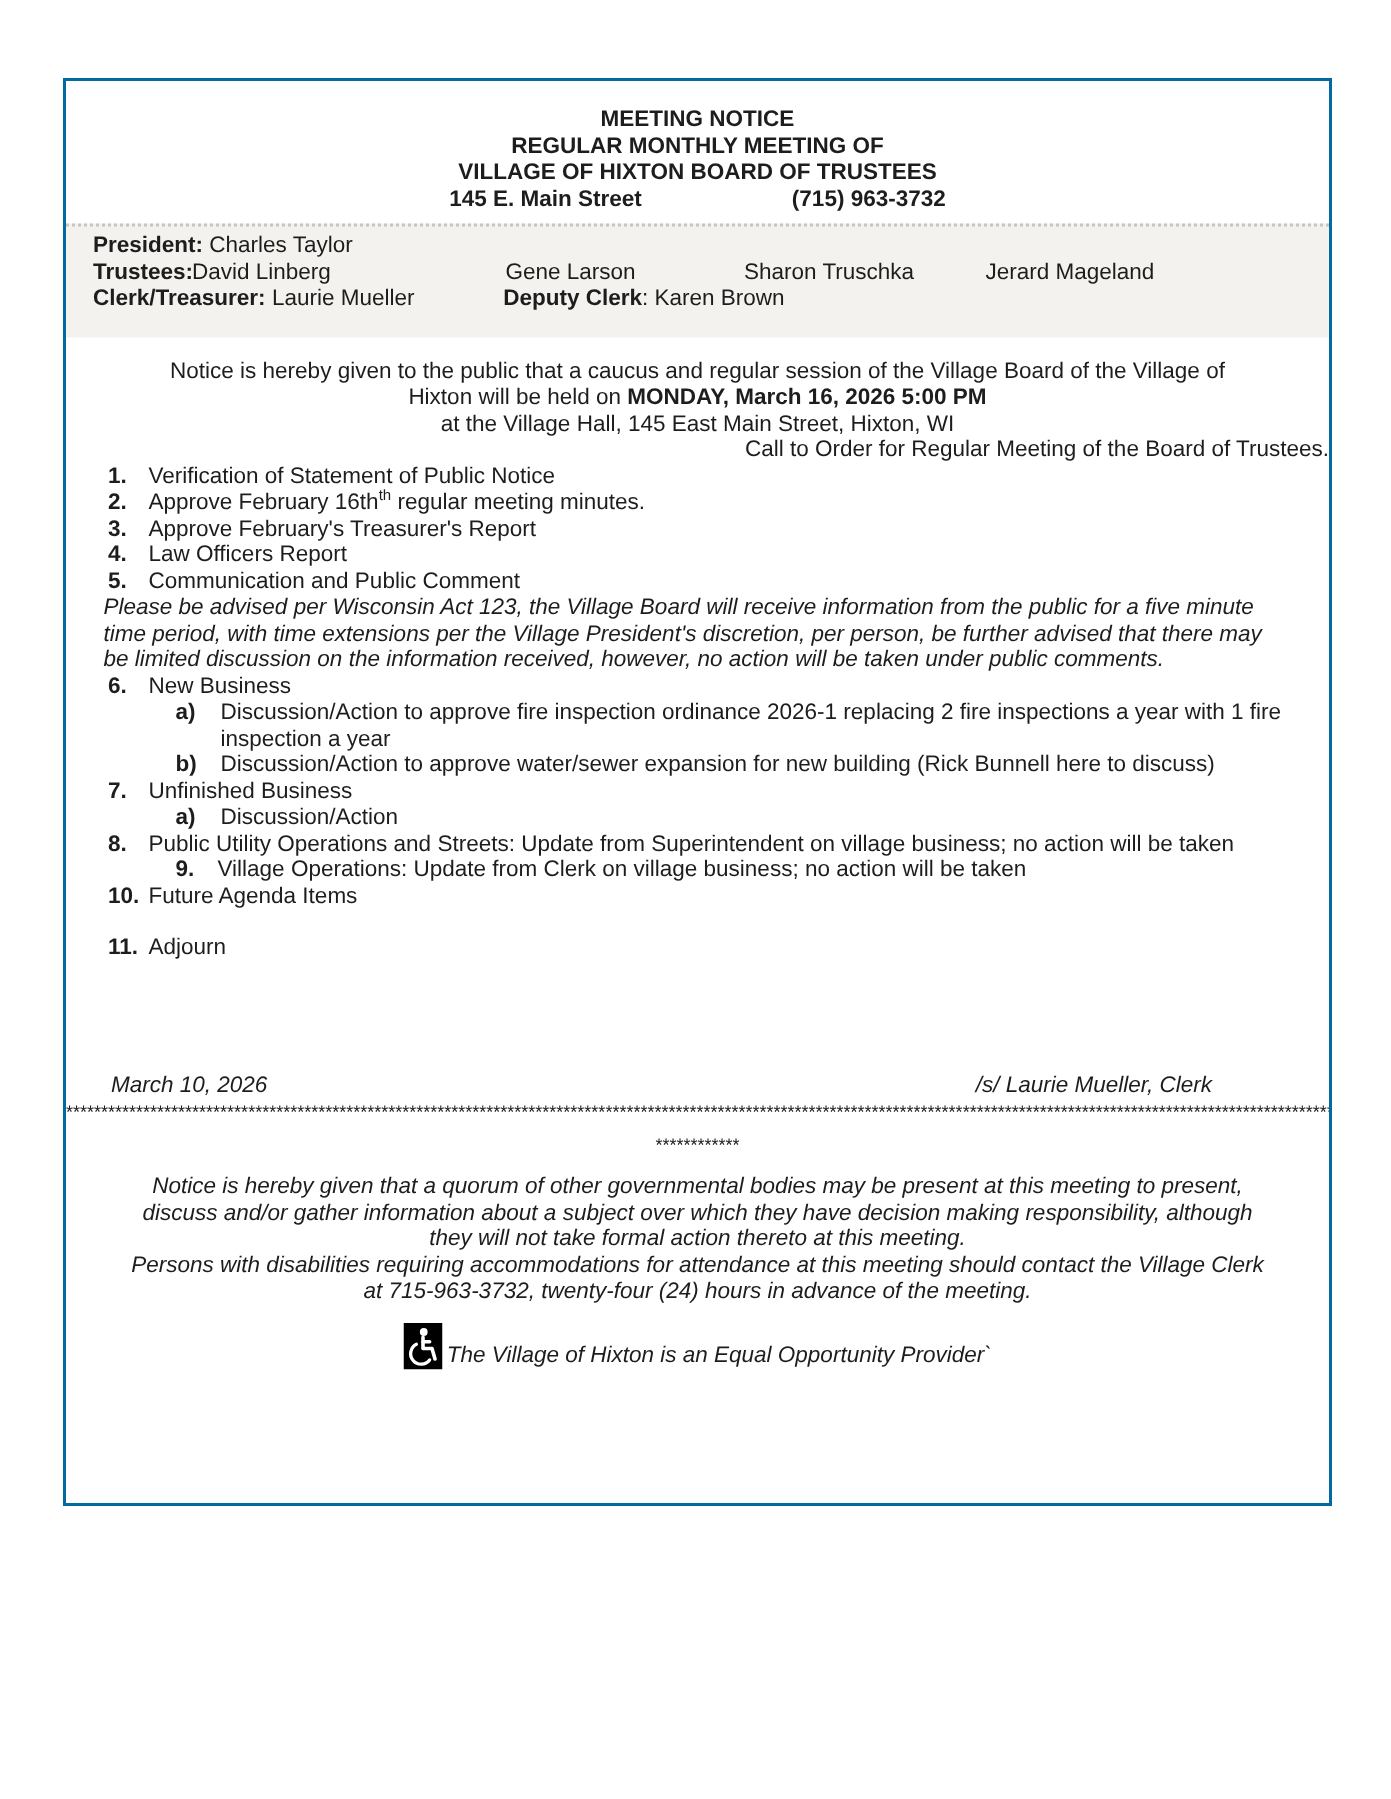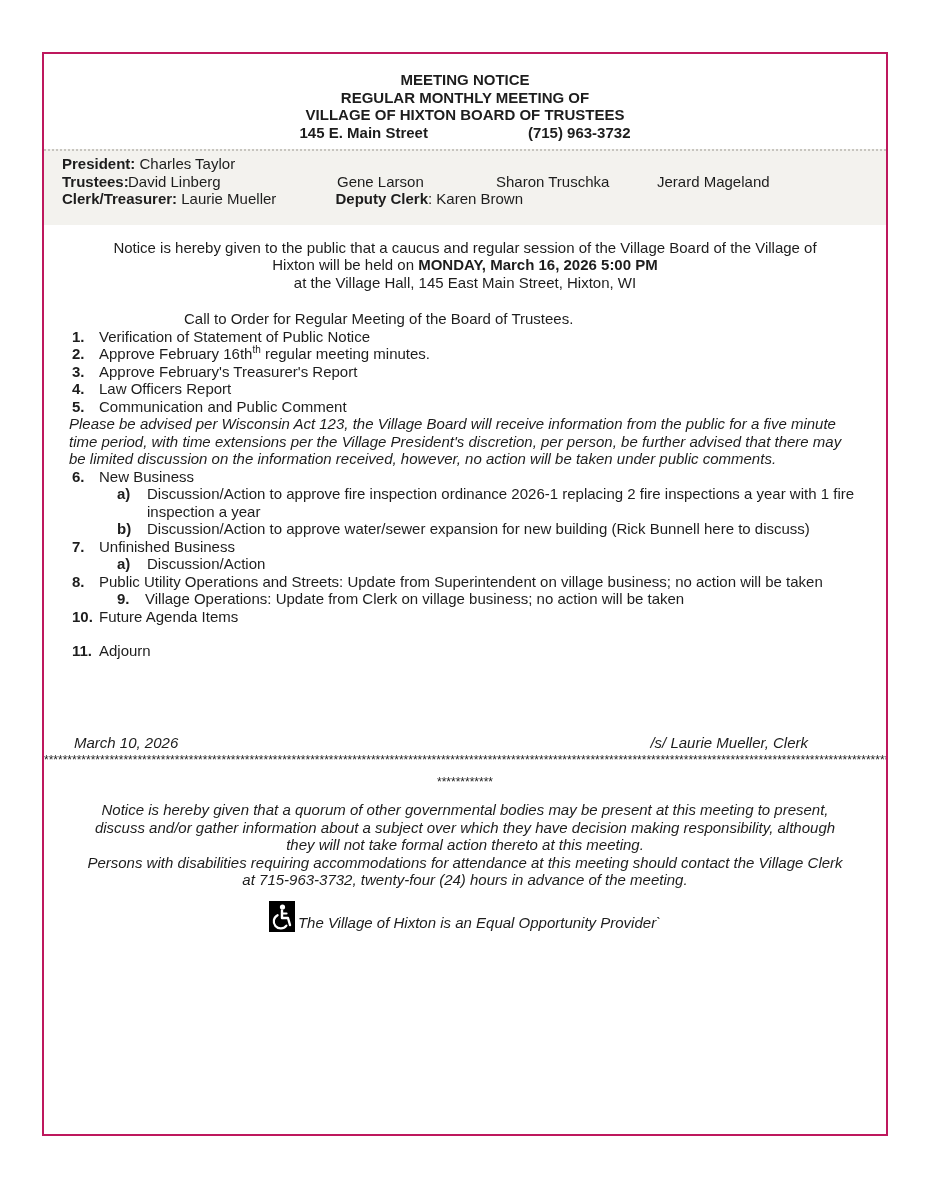--- a/index.html
+++ b/index.html
@@ -2,22 +2,22 @@
 <html><head>
 <meta charset="utf-8">
 <style>
   html,body{margin:0;padding:0;}
   body{
     width:927px;height:1199px;background:#ffffff;
     font-family:"Liberation Sans", sans-serif;color:#1d1d1d;
     position:relative;overflow:hidden;
   }
   .page{
-    position:absolute;left:42px;top:52px;width:846px;height:1084px;
-    border:2px solid #be185d;box-sizing:border-box;background:#fff;
+    position:absolute;left:42px;top:52px;width:846px;height:952px;
+    border:2px solid #0369a1;box-sizing:border-box;background:#fff;
     font-size:15px;line-height:17.5px;overflow:hidden;
   }
   
   .header{text-align:center;margin-top:17px;font-weight:bold;}
   .addr-line .addr{display:inline-block;margin-right:100px;}
   
   .officials{
     margin-top:8px;background:#f3f2ee;
     border-top:2px dotted #c7c5bf;
     padding:4px 10px 17px 18px;
@@ -25,21 +25,21 @@
   .off-line{white-space:nowrap;}
   .off-line b{font-weight:bold;}
   .trustees-row{display:flex;}
   .trustees-row .t-label{width:66px;flex:none;}
   .trustees-row .t1{width:209px;flex:none;}
   .trustees-row .t2{width:159px;flex:none;}
   .trustees-row .t3{width:161px;flex:none;}
   .clerk-row .deputy-label{margin-left:55px;}
   
   .notice{text-align:center;margin-top:14px;}
-  .call{margin-left:140px;margin-top:19px;}
+  .call{margin-left:140px;text-align:right;}
   
   .item{display:flex;margin-left:28px;}
   .item .num{font-weight:bold;width:27px;flex:none;}
   .item .txt{flex:1;padding-right:1px;}
   .item.sub{margin-left:73px;}
   .item.sub .num{width:30px;}
   .item.i9{margin-left:73px;}
   .item.i9 .num{width:28px;}
   .bold-txt{font-weight:normal;}
   .act-note{font-style:italic;margin-left:25px;width:775px;}

